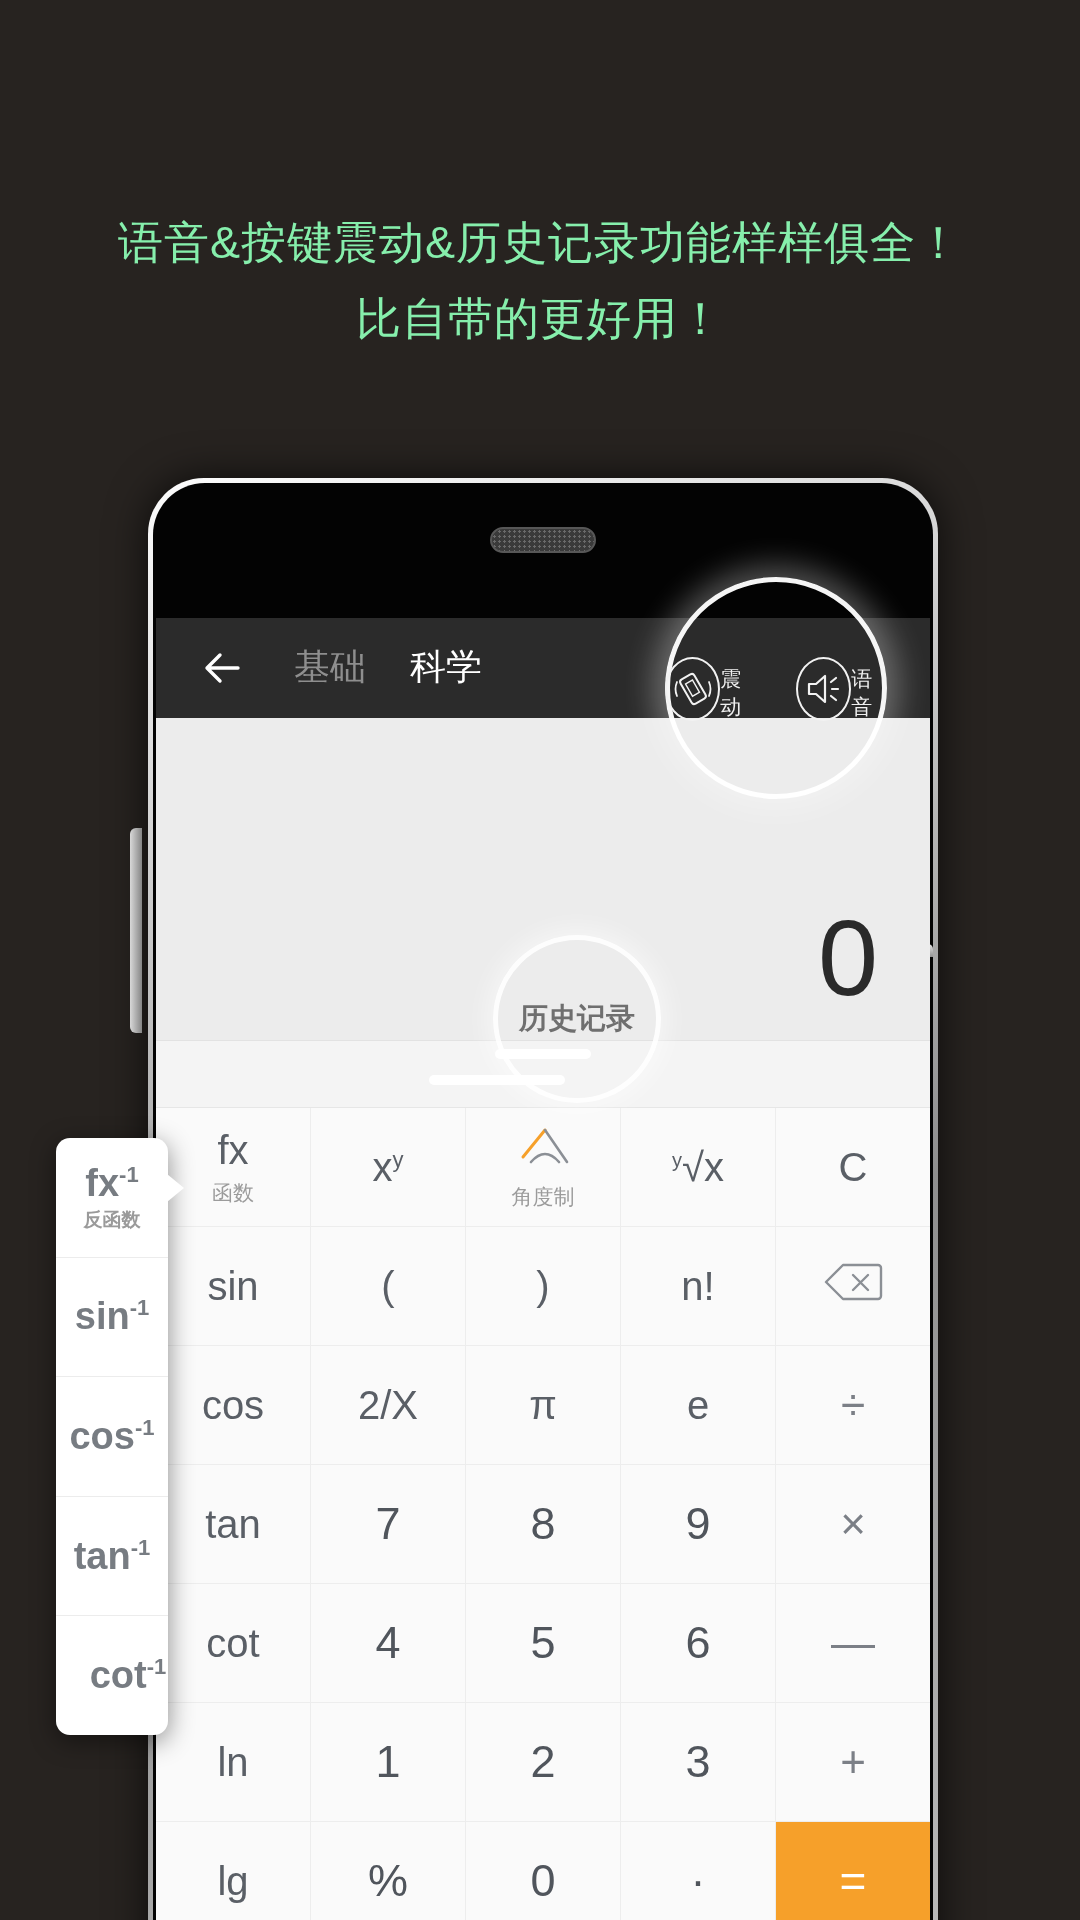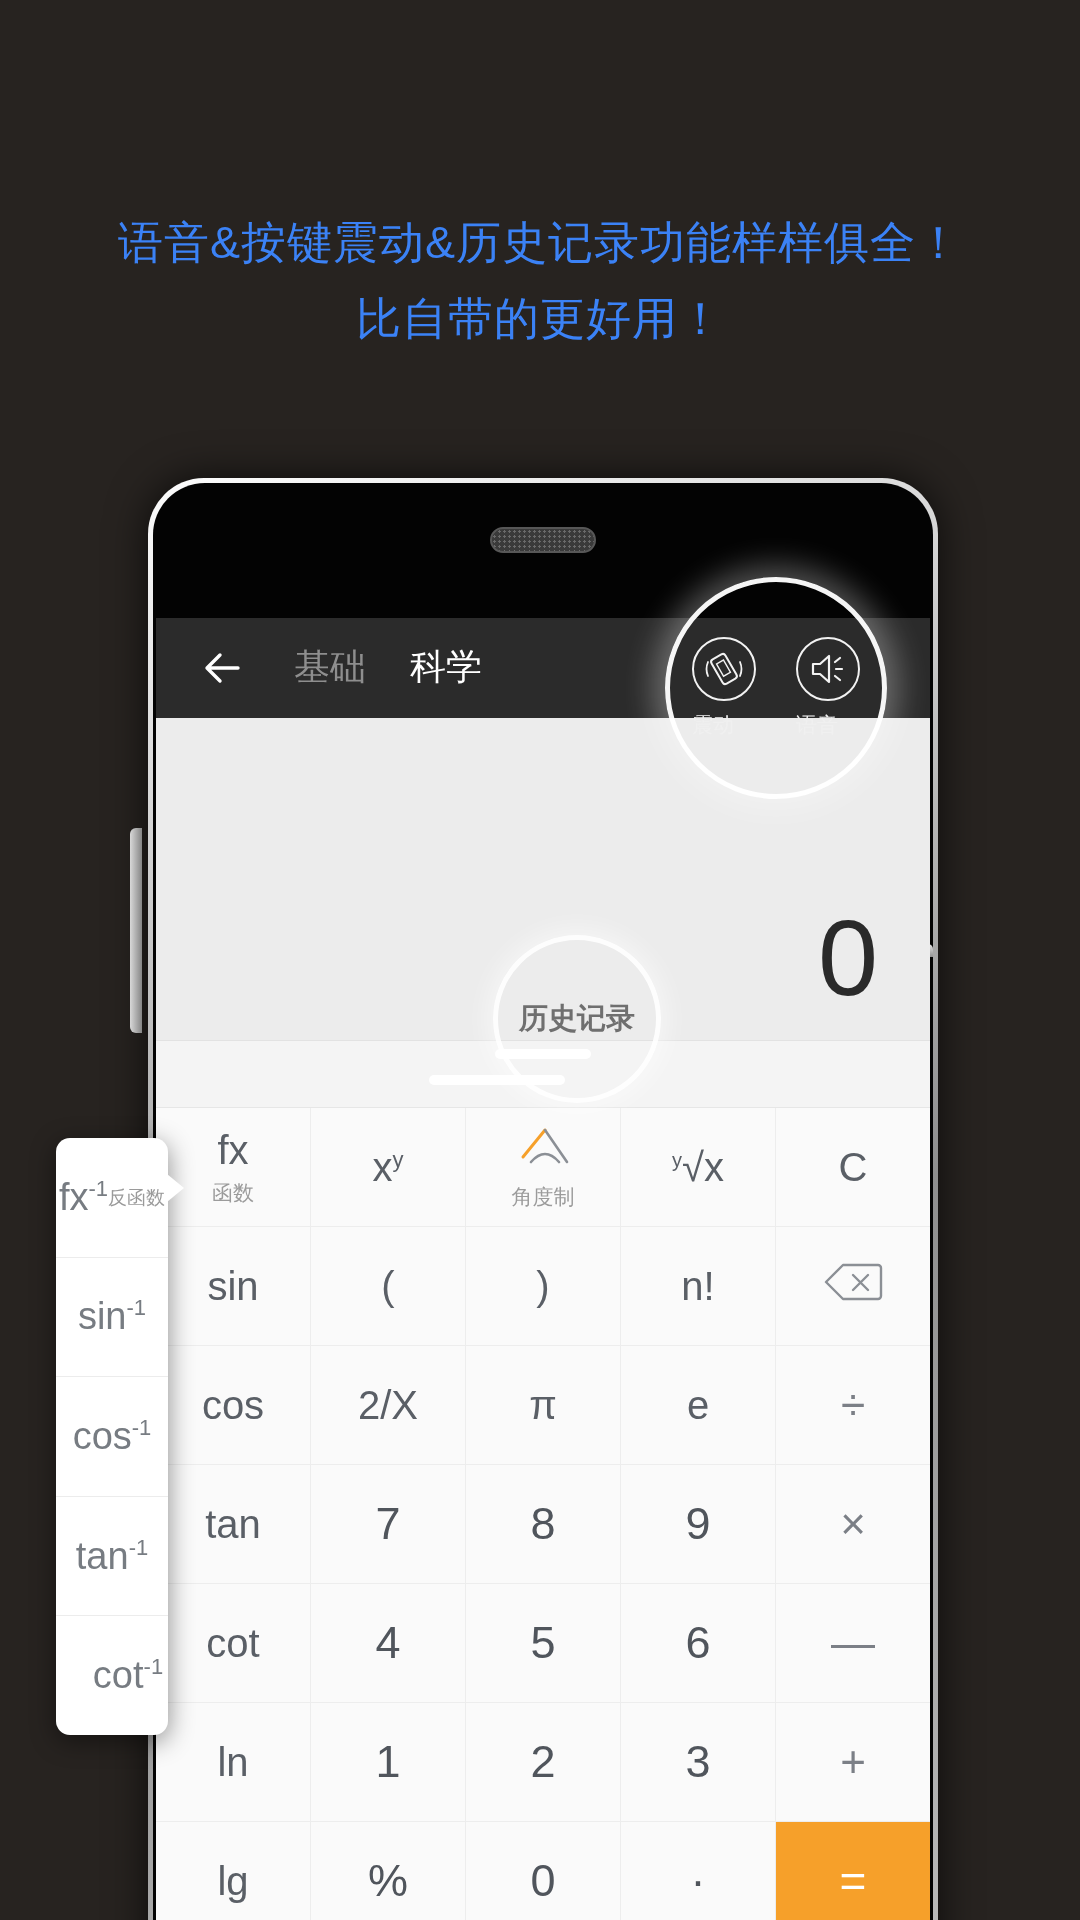--- a/index.html
+++ b/index.html
@@ -7,21 +7,21 @@
     width:1080px; height:1920px;
     background:#272320;
     font-family:"Liberation Sans","DejaVu Sans",sans-serif;
     overflow:hidden;
   }
   #stage { position:relative; width:1080px; height:1920px; background:#272320; }
 
   
   .headline {
     position:absolute; left:0; top:205px; width:1080px;
-    text-align:center; color:#3b82f6;
+    text-align:center; color:#86efac;
     font-size:45px; line-height:76px; font-weight:400;
     letter-spacing:1px;
   }
   .headline .l2 { display:block; }
 
   
   .phone {
     position:absolute; left:148px; top:478px;
     width:790px; height:1500px;
     border-radius:56px 56px 0 0;
@@ -137,41 +137,41 @@
     box-shadow:0 0 22px 8px rgba(255,255,255,.45);
   }
 
   
   .tools {
     position:absolute; left:665px; top:577px;
     width:222px; height:222px;
     display:flex; justify-content:center; align-items:center;
     gap:40px; pointer-events:none;
   }
-  .tool { display:flex; flex-direction:column; align-items:flex-start; }
+  .tool { display:flex; align-items:flex-end; }
   .tool-circle {
     width:64px; height:64px; border-radius:50%;
     border:2px solid #f2f2f2;
     display:flex; align-items:center; justify-content:center;
   }
   .tool-label { margin-top:10px; font-size:21px; color:#f0f0f0; }
 
   
   .popup {
     position:absolute; left:56px; top:1138px;
     width:112px; height:597px;
     background:#ffffff; border-radius:14px;
     box-shadow:0 6px 26px rgba(0,0,0,.45);
     display:flex; flex-direction:column;
     z-index:6;
   }
   .pitem {
-    flex:1; display:flex; flex-direction:row;
+    flex:1; display:flex; flex-direction:column;
     align-items:center; justify-content:center;
-    color:#777c82; font-size:38px; font-weight:400;
+    color:#777c82; font-size:38px; font-weight:700;
     border-bottom:1px solid #ececec; position:relative;
   }
   .pitem:last-child { border-bottom:none;padding-left:32px; }
   .pitem .psub { font-size:19px; color:#9a9a9a; margin-top:2px; }
   .popup-tail {
     position:absolute; right:-16px; top:36px;
     width:0;height:0;
     border-top:14px solid transparent;
     border-bottom:14px solid transparent;
     border-left:17px solid #ffffff;

